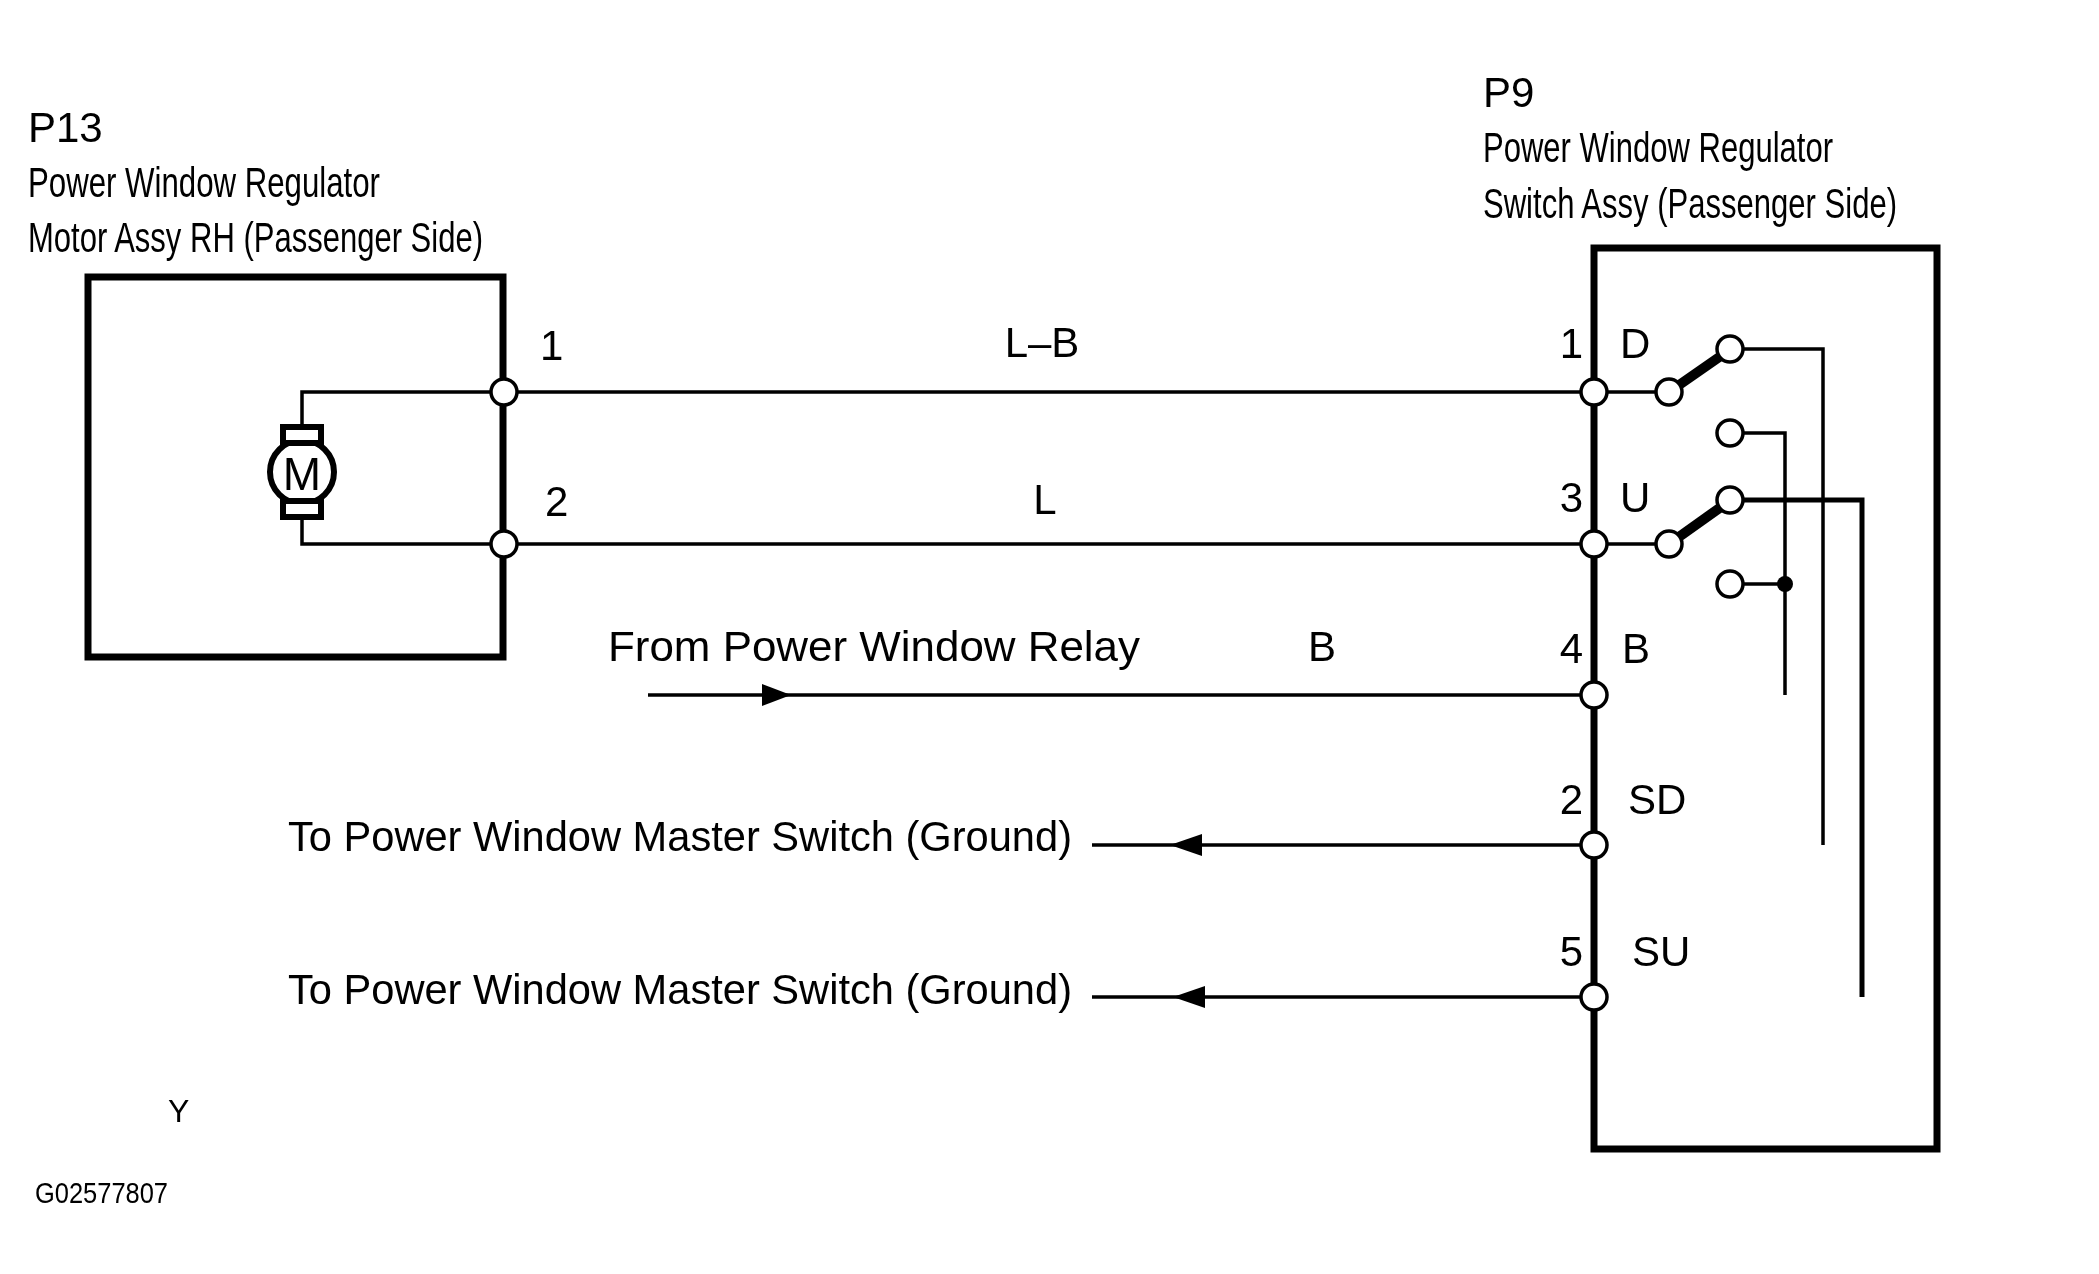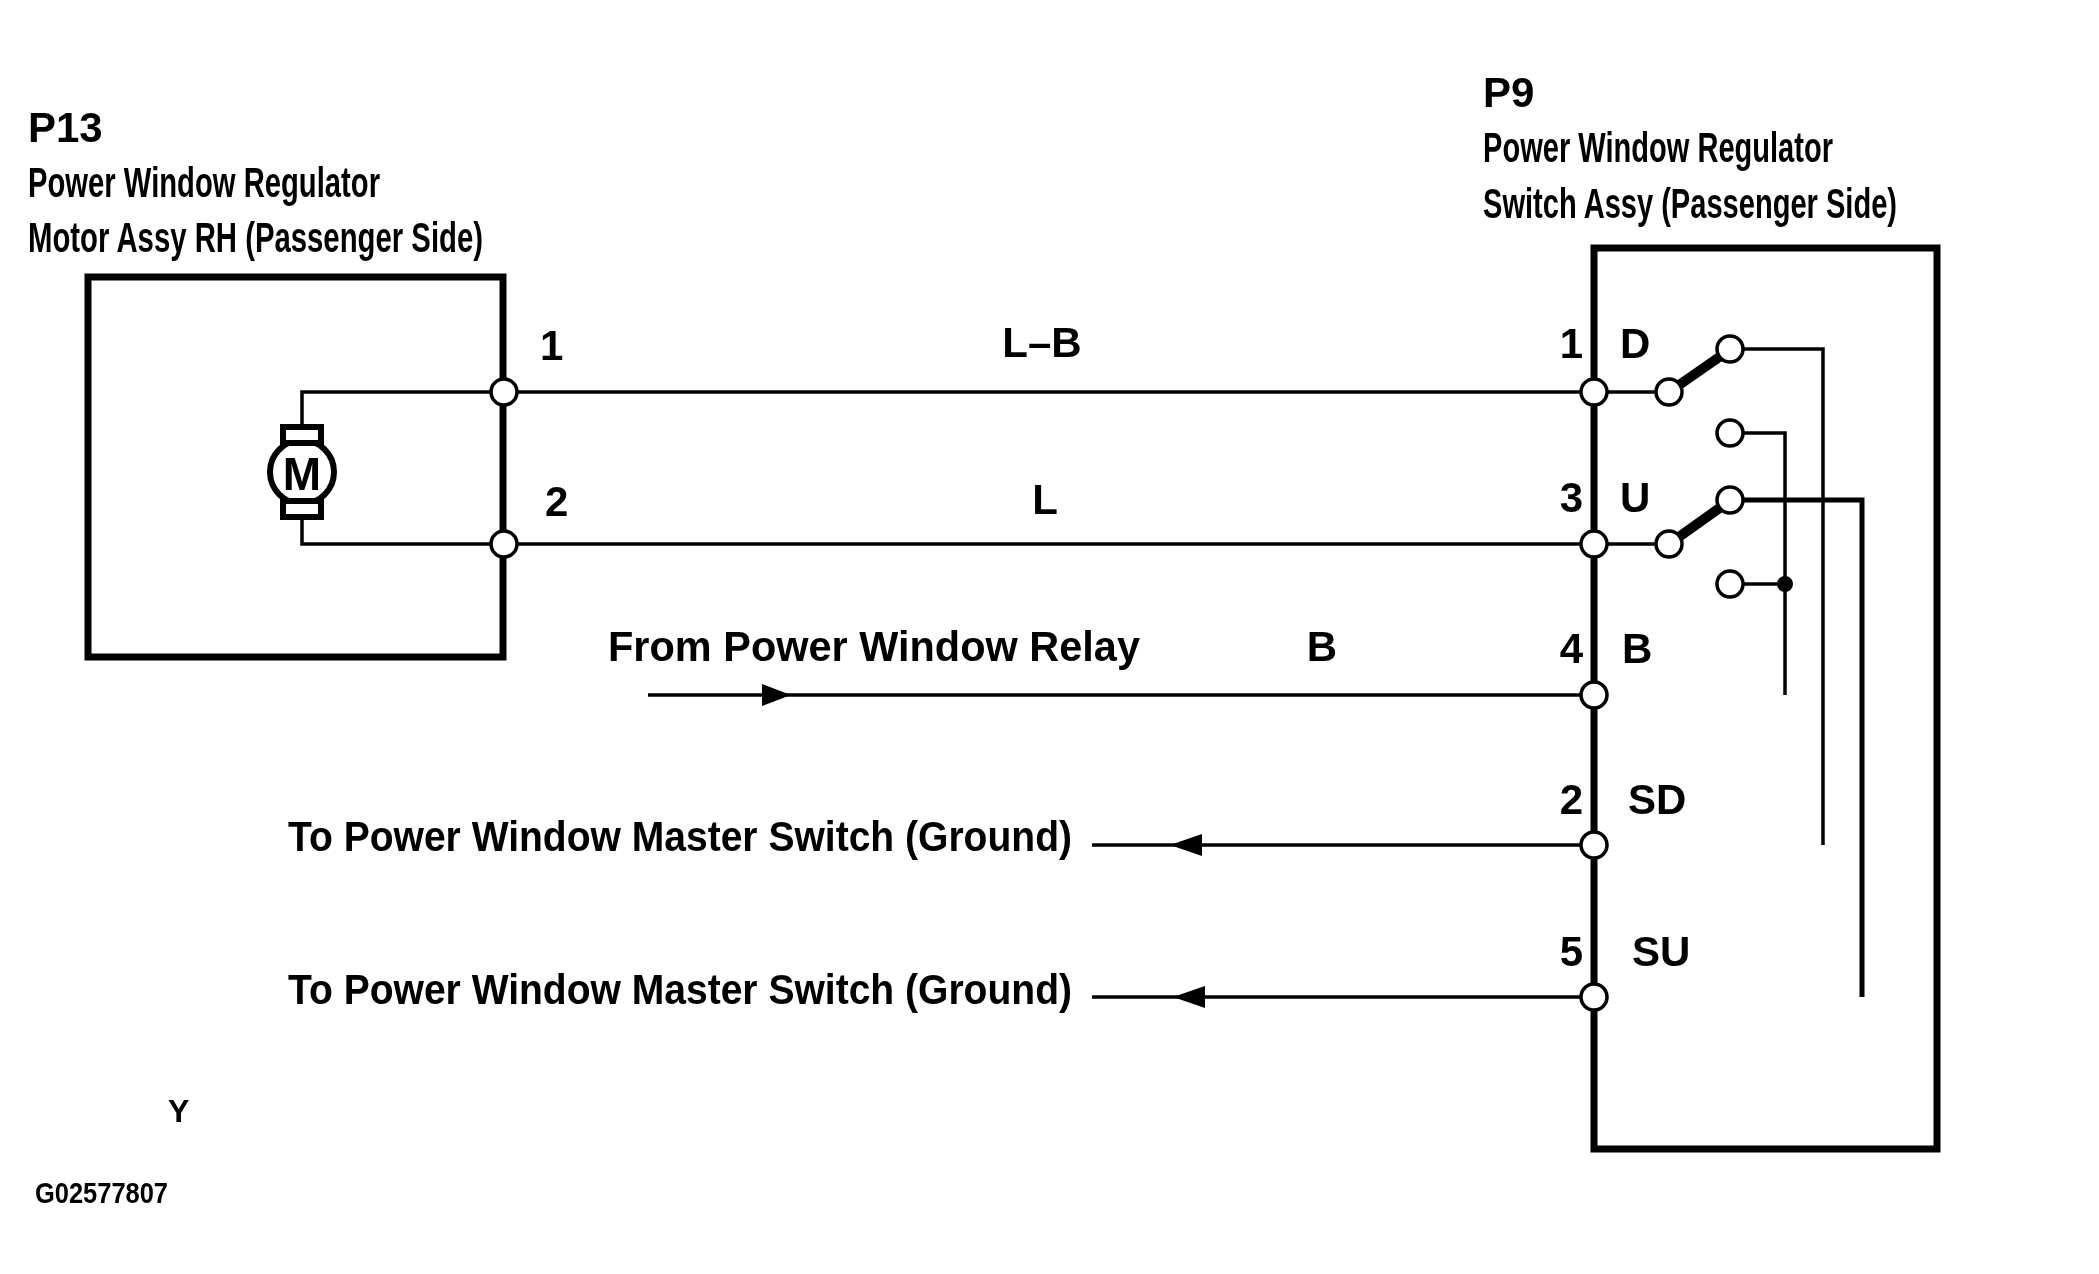--- a/index.html
+++ b/index.html
@@ -1,16 +1,16 @@
 <!DOCTYPE html>
 <html><head>
 <meta charset="utf-8">
 <style>
   html,body{margin:0;padding:0;background:#ffffff;}
-  .stage{position:relative;width:2099px;height:1274px;background:#ffffff;overflow:hidden;font-weight:bold;}
+  .stage{position:relative;width:2099px;height:1274px;background:#ffffff;overflow:hidden;}
   svg{position:absolute;left:0;top:0;}
   text{font-family:"Liberation Sans","DejaVu Sans",sans-serif;fill:#000;}
   .hdr{font-size:42px;}
   .lbl{font-size:42px;}
   .sm{font-size:32px;}
   .code{font-size:30px;}
   .motor{font-size:46px;}
   .wire{stroke:#000;stroke-width:3.5;fill:none;}
   .wire-thick{stroke:#000;stroke-width:5;fill:none;}
   .blade{stroke:#000;stroke-width:10;fill:none;}

